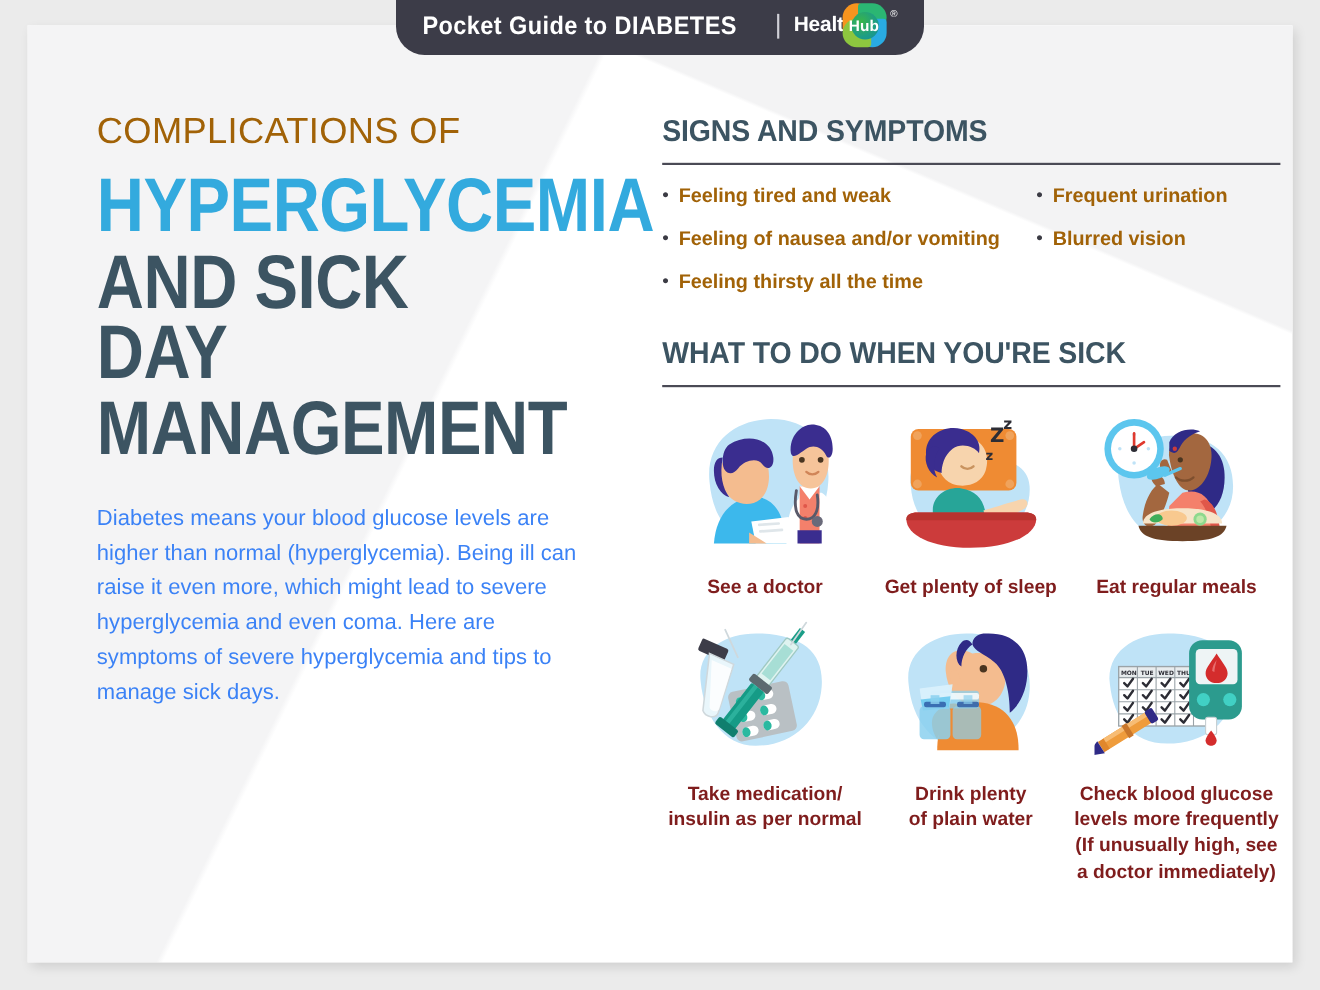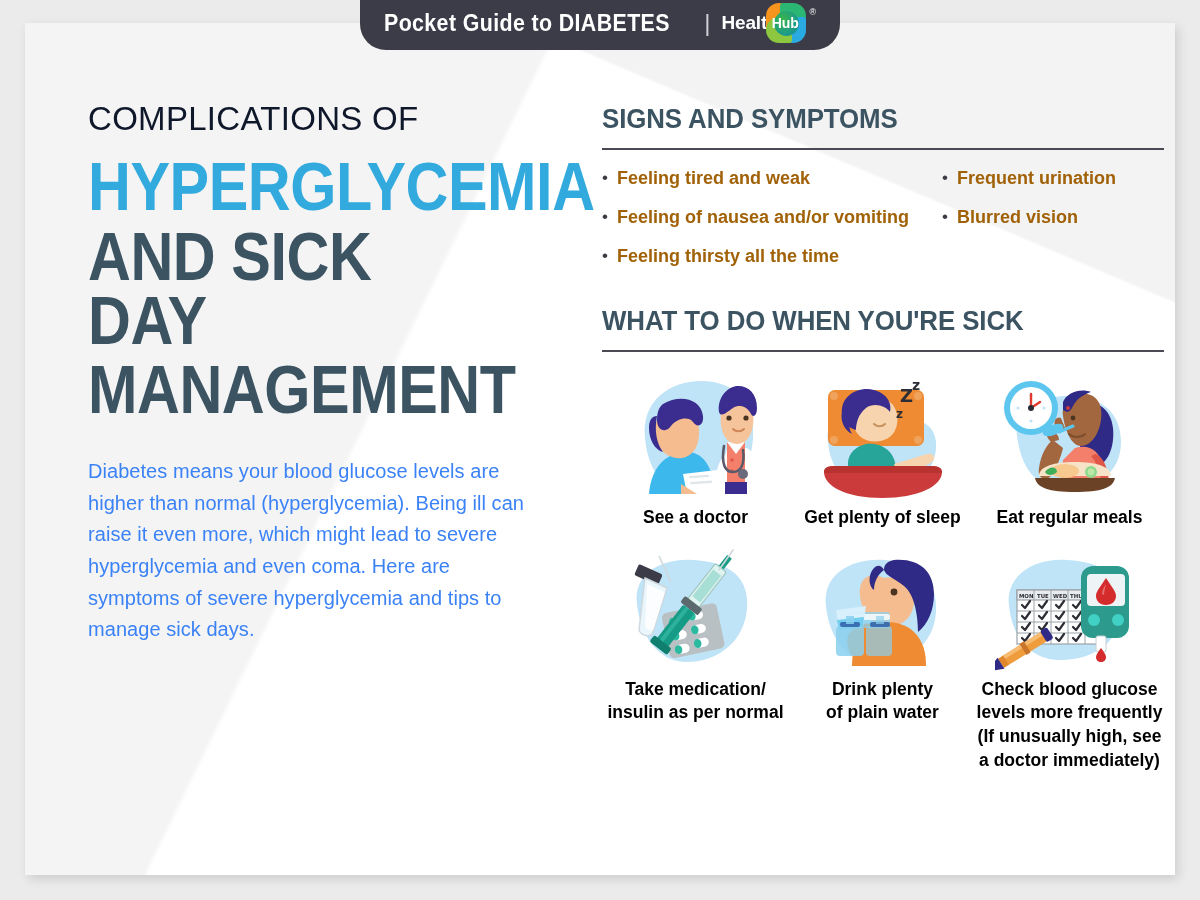--- a/index.html
+++ b/index.html
@@ -60,21 +60,21 @@
     position:relative;z-index:3;width:25px;height:25px;border-radius:50%;
     background:radial-gradient(circle at 35% 35%,#39b54a 0%,#1b9b8a 65%,#178a9a 100%);
     display:flex;align-items:center;justify-content:flex-end;
   }
   .logo-core span{color:#fff;font-size:14px;font-weight:700;line-height:1;}
   .logo-reg{color:#ffffff;font-size:9px;vertical-align:super;margin-left:3px;align-self:flex-start;margin-top:4px;}
 
   
   .left{position:absolute;left:63px;top:75px;width:470px;}
   .kicker{
-    color:#0f172a;font-size:33px;line-height:1.29;font-weight:300;
+    color:#a16207;font-size:33px;line-height:1.29;font-weight:300;
     letter-spacing:.3px;margin:0;
     font-family:"Liberation Sans", sans-serif;
   }
   .bigline{
     font-weight:700;line-height:.93;letter-spacing:-.5px;margin:0;
     transform:scaleX(.86);transform-origin:left center;
   }
   .bigline.blue{color:#33aade;font-size:69px;margin-top:14px;}
   .bigline.dark{color:#3c5462;font-size:69px;margin-top:6px;}
   .bigline.dark.l2{margin-top:5px;}
@@ -100,22 +100,22 @@
   .btxt{color:#a16207;font-size:18px;font-weight:600;line-height:20px;letter-spacing:0px;}
 
   .sect2{margin-top:20px;}
 
   
   .grid{margin-top:20px;display:flex;flex-wrap:wrap;}
   .cell{width:187px;display:flex;flex-direction:column;align-items:center;}
   .cell.r2{margin-top:14px;}
   .iconbox{width:150px;height:130px;position:relative;}
   .cap{
-    text-align:center;color:#000000;font-size:17.5px;font-weight:600;
-    line-height:1.35;margin-top:4px;
+    text-align:center;color:#7f1d1d;font-size:17.5px;font-weight:600;
+    line-height:1.35;margin-top:20px;
   }
   svg{display:block;}
 </style>
 </head>
 <body>
 
 <div id="page">
 
   <div class="card">
     <div class="diag"></div>

